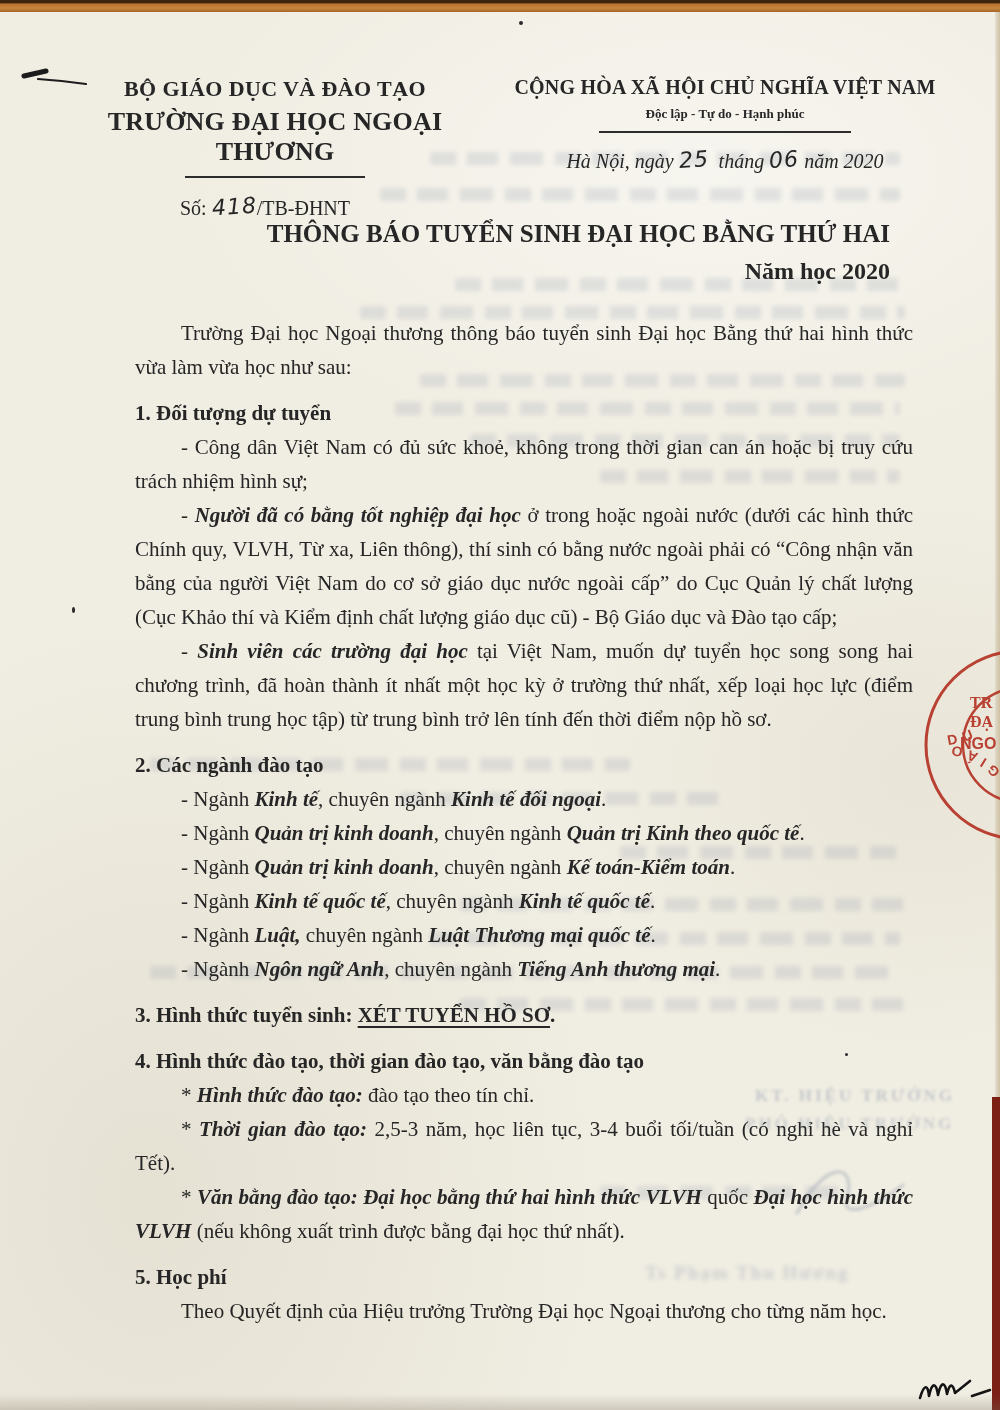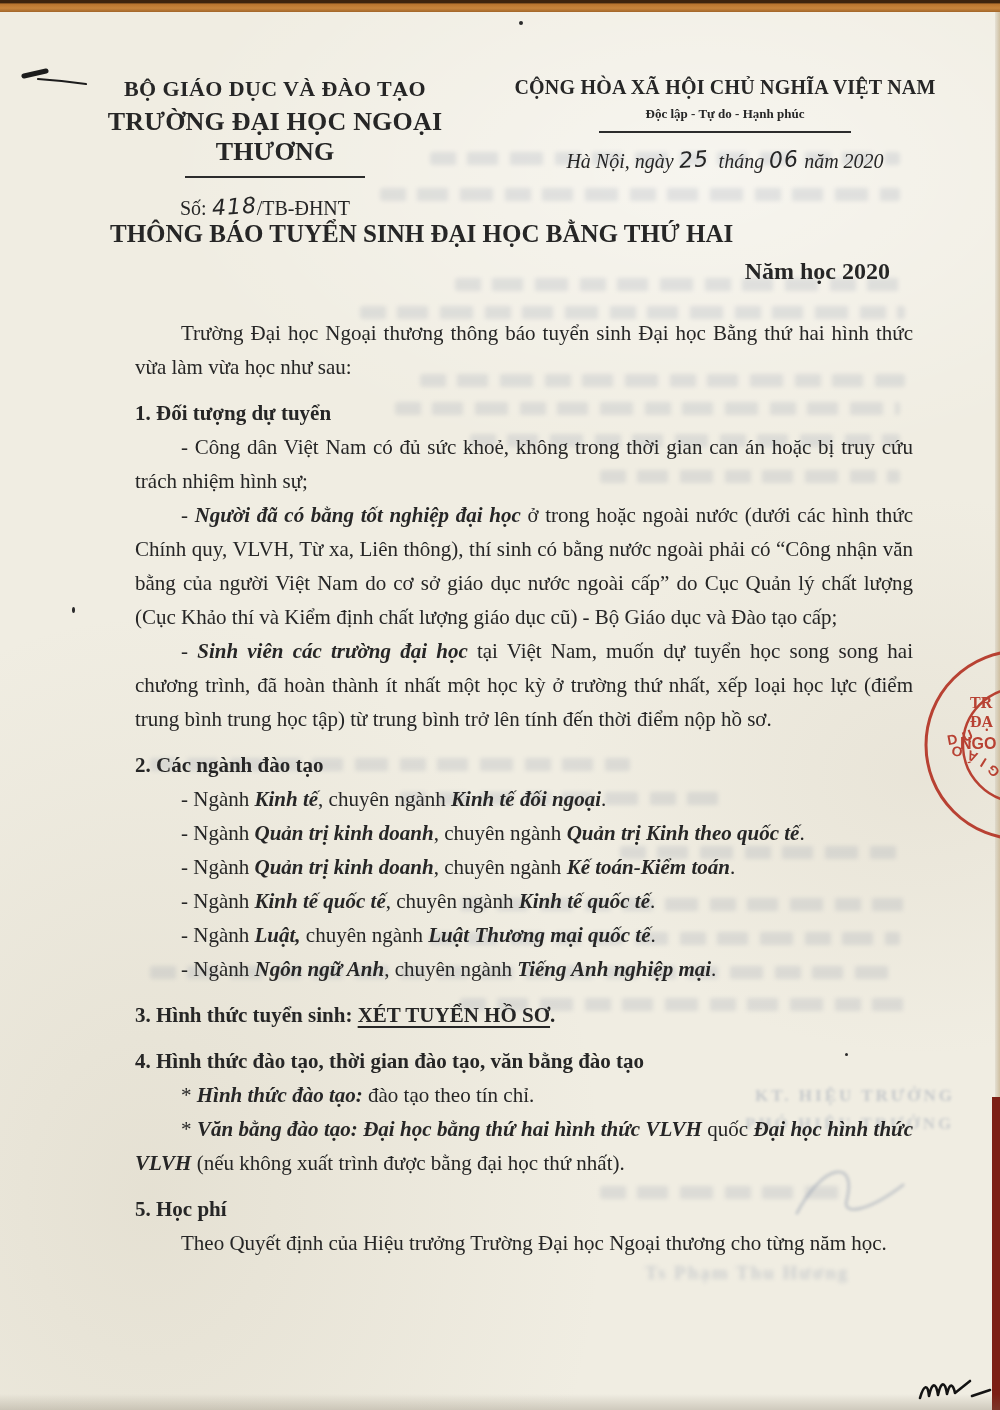--- a/index.html
+++ b/index.html
@@ -29,21 +29,21 @@
   .rule.r{width:252px;}
   .docno{margin-top:17px;font-size:20px;text-align:left;padding-left:85px;}
   .h-right{position:absolute;top:76px;left:505px;width:440px;text-align:center;}
   .nation{font-weight:bold;font-size:20px;letter-spacing:.2px;}
   .motto{font-weight:bold;font-size:13px;margin-top:7px;}
   .date{margin-top:15px;font-style:italic;font-size:20px;}
   .hand{font-family:"DejaVu Sans", sans-serif;font-style:italic;font-size:22px;
     display:inline-block;transform:rotate(-4deg) translateY(-1px);letter-spacing:1px;}
 
   
-  .title{position:absolute;top:220px;left:110px;width:780px;text-align:left;
+  .title{position:absolute;top:220px;left:110px;width:780px;text-align:right;
     font-weight:bold;font-size:25px;}
   .subtitle{position:absolute;top:258px;left:110px;width:780px;text-align:right;
     font-weight:bold;font-size:24px;}
 
   
   .body{position:absolute;top:316px;left:135px;width:778px;font-size:21px;line-height:34px;}
   .para{margin:0;text-align:justify;text-indent:46px;}
   .hd{margin:12px 0 0 0;font-size:21px;font-weight:bold;text-indent:0;}
   .bi{font-weight:bold;font-style:italic;}
   .ul-bold{font-weight:bold;text-decoration:underline;text-underline-offset:4px;}
@@ -124,26 +124,27 @@
   <p class="para">- Công dân Việt Nam có đủ sức khoẻ, không trong thời gian can án hoặc bị truy cứu trách nhiệm hình sự;</p>
   <p class="para"><span>- </span><span class="bi">Người đã có bằng tốt nghiệp đại học</span><span> ở trong hoặc ngoài nước (dưới các hình thức Chính quy, VLVH, Từ xa, Liên thông), thí sinh có bằng nước ngoài phải có “Công nhận văn bằng của người Việt Nam do cơ sở giáo dục nước ngoài cấp” do Cục Quản lý chất lượng (Cục Khảo thí và Kiểm định chất lượng giáo dục cũ) - Bộ Giáo dục và Đào tạo cấp;</span></p>
   <p class="para"><span>- </span><span class="bi">Sinh viên các trường đại học</span><span> tại Việt Nam, muốn dự tuyển học song song hai chương trình, đã hoàn thành ít nhất một học kỳ ở trường thứ nhất, xếp loại học lực (điểm trung bình trung học tập) từ trung bình trở lên tính đến thời điểm nộp hồ sơ.</span></p>
 
   <p class="para hd">2. Các ngành đào tạo</p>
   <p class="para"><span>- Ngành </span><span class="bi">Kinh tế</span><span>, chuyên ngành </span><span class="bi">Kinh tế đối ngoại</span><span>.</span></p>
   <p class="para"><span>- Ngành </span><span class="bi">Quản trị kinh doanh</span><span>, chuyên ngành </span><span class="bi">Quản trị Kinh theo quốc tế</span><span>.</span></p>
   <p class="para"><span>- Ngành </span><span class="bi">Quản trị kinh doanh</span><span>, chuyên ngành </span><span class="bi">Kế toán-Kiểm toán</span><span>.</span></p>
   <p class="para"><span>- Ngành </span><span class="bi">Kinh tế quốc tế</span><span>, chuyên ngành </span><span class="bi">Kinh tế quốc tế</span><span>.</span></p>
   <p class="para"><span>- Ngành </span><span class="bi">Luật,</span><span> chuyên ngành </span><span class="bi">Luật Thương mại quốc tế</span><span>.</span></p>
-  <p class="para"><span>- Ngành </span><span class="bi">Ngôn ngữ Anh</span><span>, chuyên ngành </span><span class="bi">Tiếng Anh nghiệp mại</span><span>.</span></p>
+  <p class="para"><span>- Ngành </span><span class="bi">Ngôn ngữ Anh</span><span>, chuyên ngành </span><span class="bi">Tiếng Anh thương mại</span><span>.</span></p>
 
   <p class="para hd"><span>3. Hình thức tuyển sinh: </span><span class="ul-bold">XÉT TUYỂN HỒ SƠ</span><span>.</span></p>
 
   <p class="para hd">4. Hình thức đào tạo, thời gian đào tạo, văn bằng đào tạo</p>
   <p class="para"><span>* </span><span class="bi">Hình thức đào tạo:</span><span> đào tạo theo tín chỉ.</span></p>
+  <p class="para"><span>* </span><span class="bi">Thời gian đào tạo:</span><span> 2,5-3 năm, học liên tục, 3-4 buổi tối/tuần (có nghỉ hè và nghỉ Tết).</span></p>
   <p class="para"><span>* </span><span class="bi">Văn bằng đào tạo: Đại học bằng thứ hai hình thức VLVH</span><span> quốc </span><span class="bi">Đại học hình thức VLVH</span><span> (nếu không xuất trình được bằng đại học thứ nhất).</span></p>
 
   <p class="para hd">5. Học phí</p>
   <p class="para">Theo Quyết định của Hiệu trưởng Trường Đại học Ngoại thương cho từng năm học.</p>
 </div>
 
 <div class="stamp">
   <svg width="100" height="220" viewBox="0 0 100 220">
     <circle cx="120" cy="113" r="94" fill="none" stroke="#b43425" stroke-width="3"></circle>
     <circle cx="120" cy="113" r="57" fill="none" stroke="#b43425" stroke-width="2.5"></circle>

